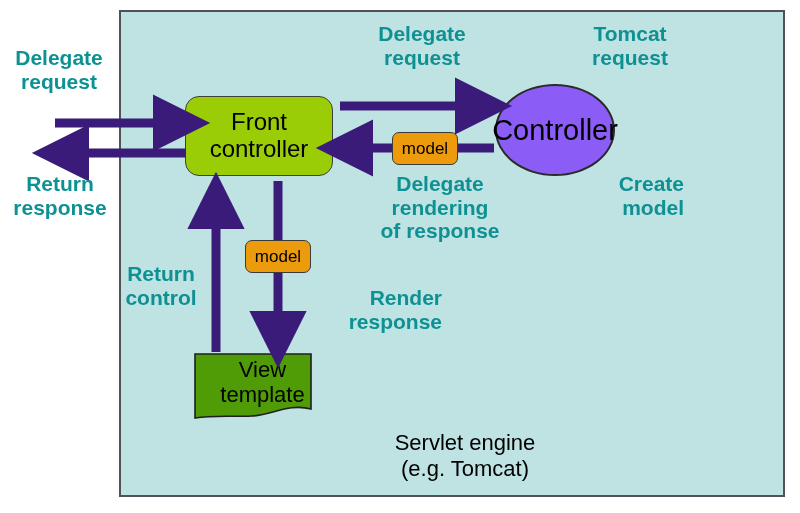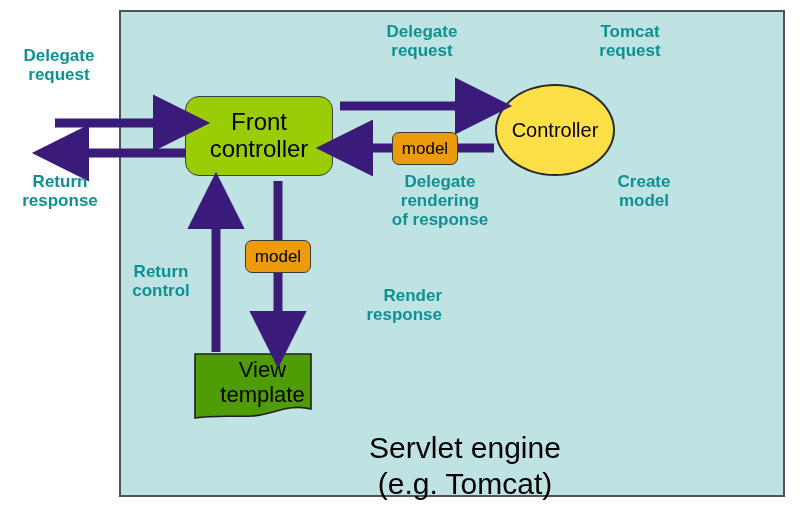--- a/index.html
+++ b/index.html
@@ -47,24 +47,24 @@
     background: #9acd06;
     border: 1px solid #3f3f3f;
     border-radius: 14px;
     font-size: 24px;
   }
   #controller-circle {
     left: 495px;
     top: 84px;
     width: 120px;
     height: 92px;
-    background: #fde047;
+    background: #8b5cf6;
     border: 2px solid #2a2a2a;
     border-radius: 50%;
-    font-size: 20px;
+    font-size: 29px;
   }
   #view-template {
     left: 194px;
     top: 353px;
     width: 118px;
     height: 66px;
     font-size: 22px;
   }
   #view-template .doc-shape {
     position: absolute;
@@ -103,43 +103,43 @@
     width: 800px;
     height: 513px;
     pointer-events: none;
     z-index: 4;
   }
   
   .lbl {
     position: absolute;
     color: #0e9192;
     font-weight: bold;
-    font-size: 17px;
+    font-size: 21px;
     line-height: 1.12;
     white-space: pre-line;
     z-index: 5;
   }
 
   #lbl-incoming-request   { left: 0px;   top: 46px;  width: 118px; text-align: center; }
   #lbl-return-response    { left: 0px;   top: 172px; width: 120px; text-align: center; }
   #lbl-delegate-request   { left: 352px; top: 22px;  width: 140px; text-align: center; }
   #lbl-handle-request     { left: 560px; top: 22px;  width: 140px; text-align: center; }
   #lbl-delegate-rendering { left: 360px; top: 172px; width: 160px; text-align: center; }
-  #lbl-create-model       { left: 584px; top: 172px; width: 120px; text-align: center; }
+  #lbl-create-model       { left: 564px; top: 172px; width: 120px; text-align: right; }
   #lbl-return-control     { left: 108px; top: 262px; width: 106px; text-align: center; }
   #lbl-render-response    { left: 296px; top: 286px; width: 146px; text-align: right; }
 
   #engine-caption {
     position: absolute;
     left: 350px;
     top: 430px;
     width: 230px;
     text-align: center;
     color: #000000;
-    font-size: 30px;
+    font-size: 22px;
     line-height: 1.2;
     white-space: pre-line;
     z-index: 5;
   }
 </style>
 </head>
 <body>
 
 <div id="stage">
 

